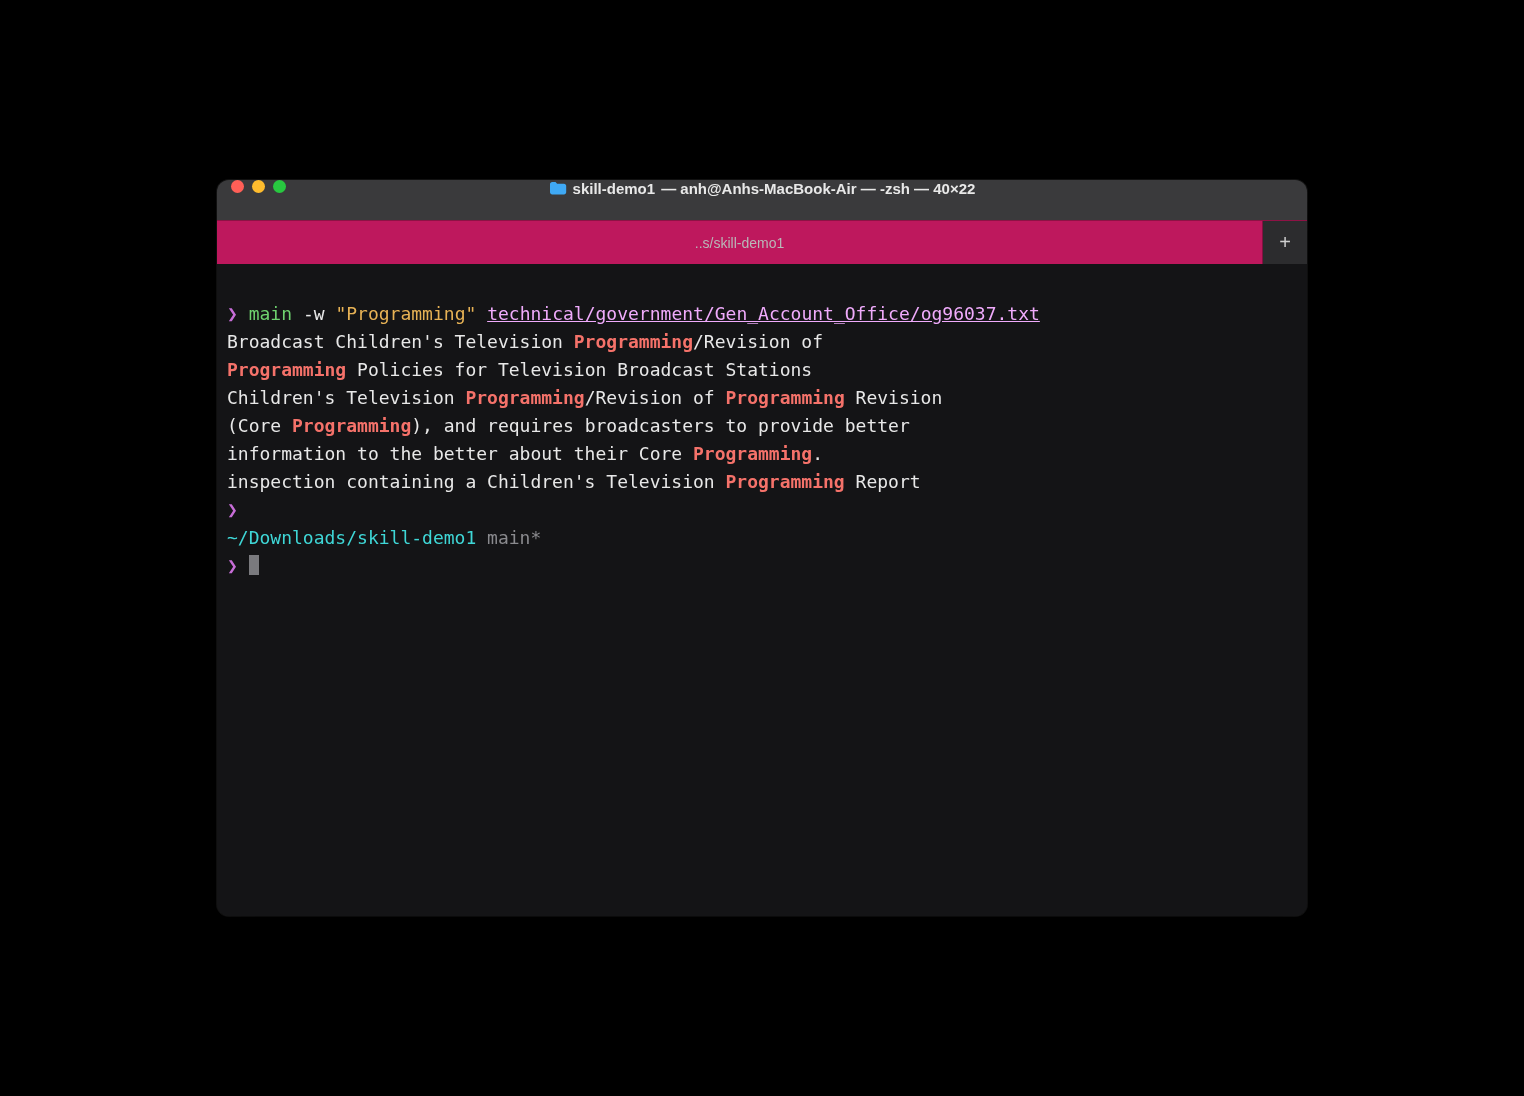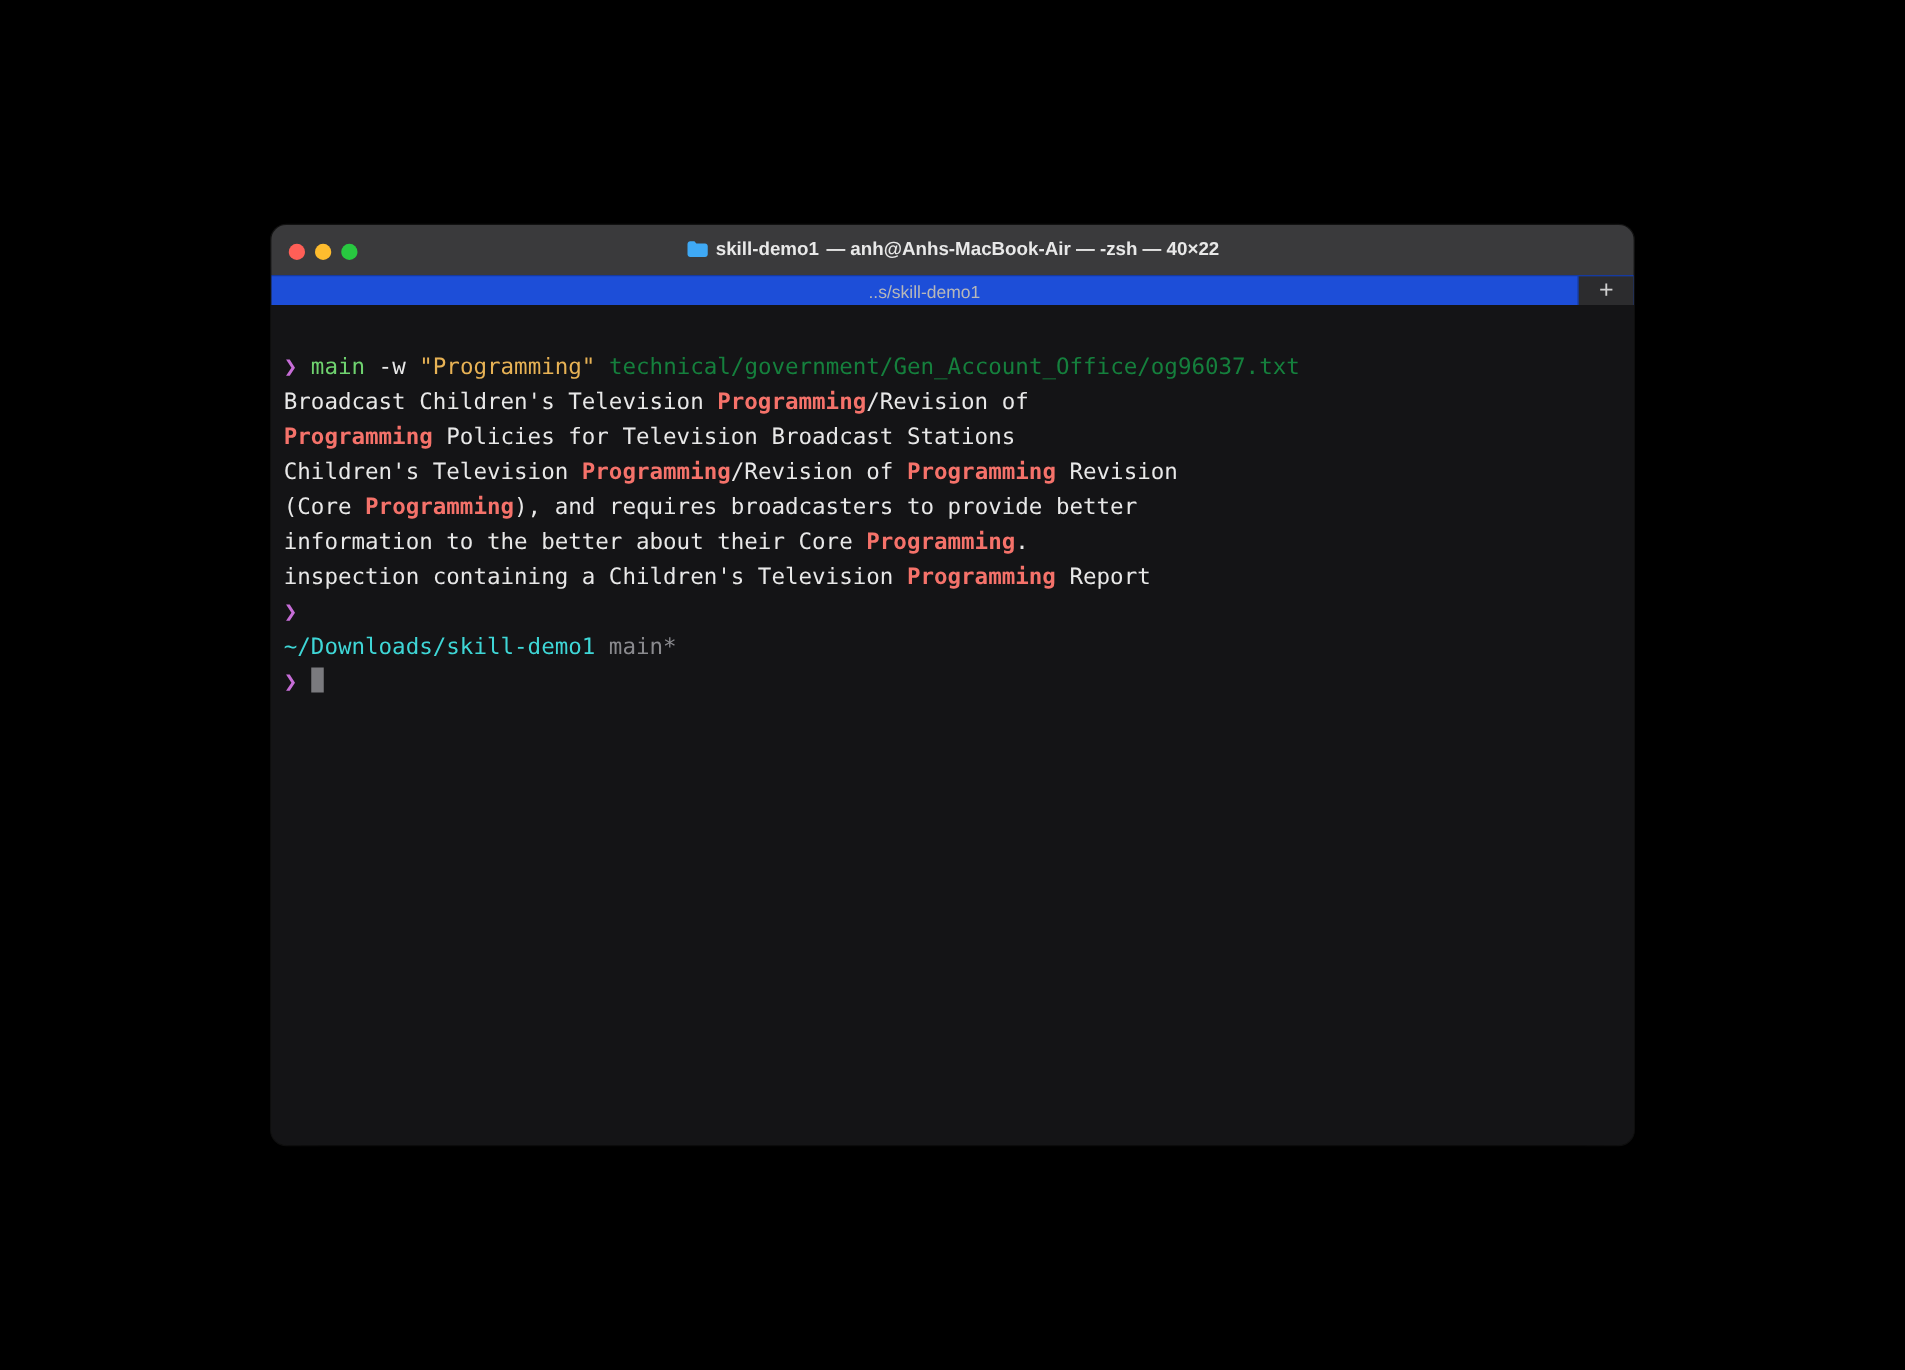--- a/index.html
+++ b/index.html
@@ -13,38 +13,38 @@
       width:1090px; height:736px;
       background:#1a1a1a;
       border-radius:12px;
       overflow:hidden;
       display:flex; flex-direction:column;
       box-shadow:0 20px 60px rgba(0,0,0,.6), 0 0 0 1px rgba(255,255,255,.08);
     }
     .titlebar {
       height:40px;
       background:#3a3a3c;
-      display:flex; align-items:flex-end;
-      padding:12px 14px; position:relative;
+      display:flex; align-items:flex-start;
+      padding:0 14px; position:relative;
     }
     .traffic { display:flex; gap:8px; z-index:2;}
     .dot { width:13px;height:13px;border-radius:50%; }
     .dot.red{background:#ff5f57;} .dot.yellow{background:#febc2e;} .dot.green{background:#28c840;}
     .title {
       position:absolute; left:0; right:0; text-align:center;
       color:#e8e8e8; font-family:-apple-system,BlinkMacSystemFont,sans-serif;
       font-size:15px; font-weight:600;
       display:flex; align-items:center; justify-content:center; gap:6px;
     }
     .folder-icon {
       width:18px;height:14px;display:inline-block;position:relative;top:-1px;
     }
     .folder-icon svg{display:block;}
     .tabbar {
-      height:24px; background:#1d4ed8;
+      height:44px; background:#be185d;
       display:flex; align-items:stretch; color:#b8b8b8;
       font-family:-apple-system,BlinkMacSystemFont,sans-serif;
       font-size:14px;
       border-top:1px solid rgba(0,0,0,.25);
     }
     .tab {
       flex:1; display:flex; align-items:center; justify-content:center;
       border-right:1px solid rgba(0,0,0,.3);
     }
     .newtab {
@@ -56,21 +56,21 @@
       flex:1; background:#141416; color:#e8e8e8;
       padding:8px 10px;
       font-size:18px; line-height:28px;
       font-family:"SF Mono","Menlo","Consolas",monospace;
       white-space:pre-wrap;
     }
     .prompt-sym { color:#c76dd7; font-weight:700; }
     .cmd-name { color:#6fd26f; }
     .cmd-flag { color:#e8e8e8; }
     .cmd-str  { color:#e7b255; }
-    .cmd-path { color:#15803d; }
+    .cmd-path { color:#f0abfc; text-decoration:underline; }
     .hl { color:#f5726a; font-weight:600; }
     .cwd { color:#3fd7d7; }
     .branch { color:#8a8a8e; }
     .cursor {
       display:inline-block; width:10px; height:20px;
       background:#7a7a7e; vertical-align:-3px;
     }
     .fullstop{color:#e8e8e8;}
   </style>
 </head>

